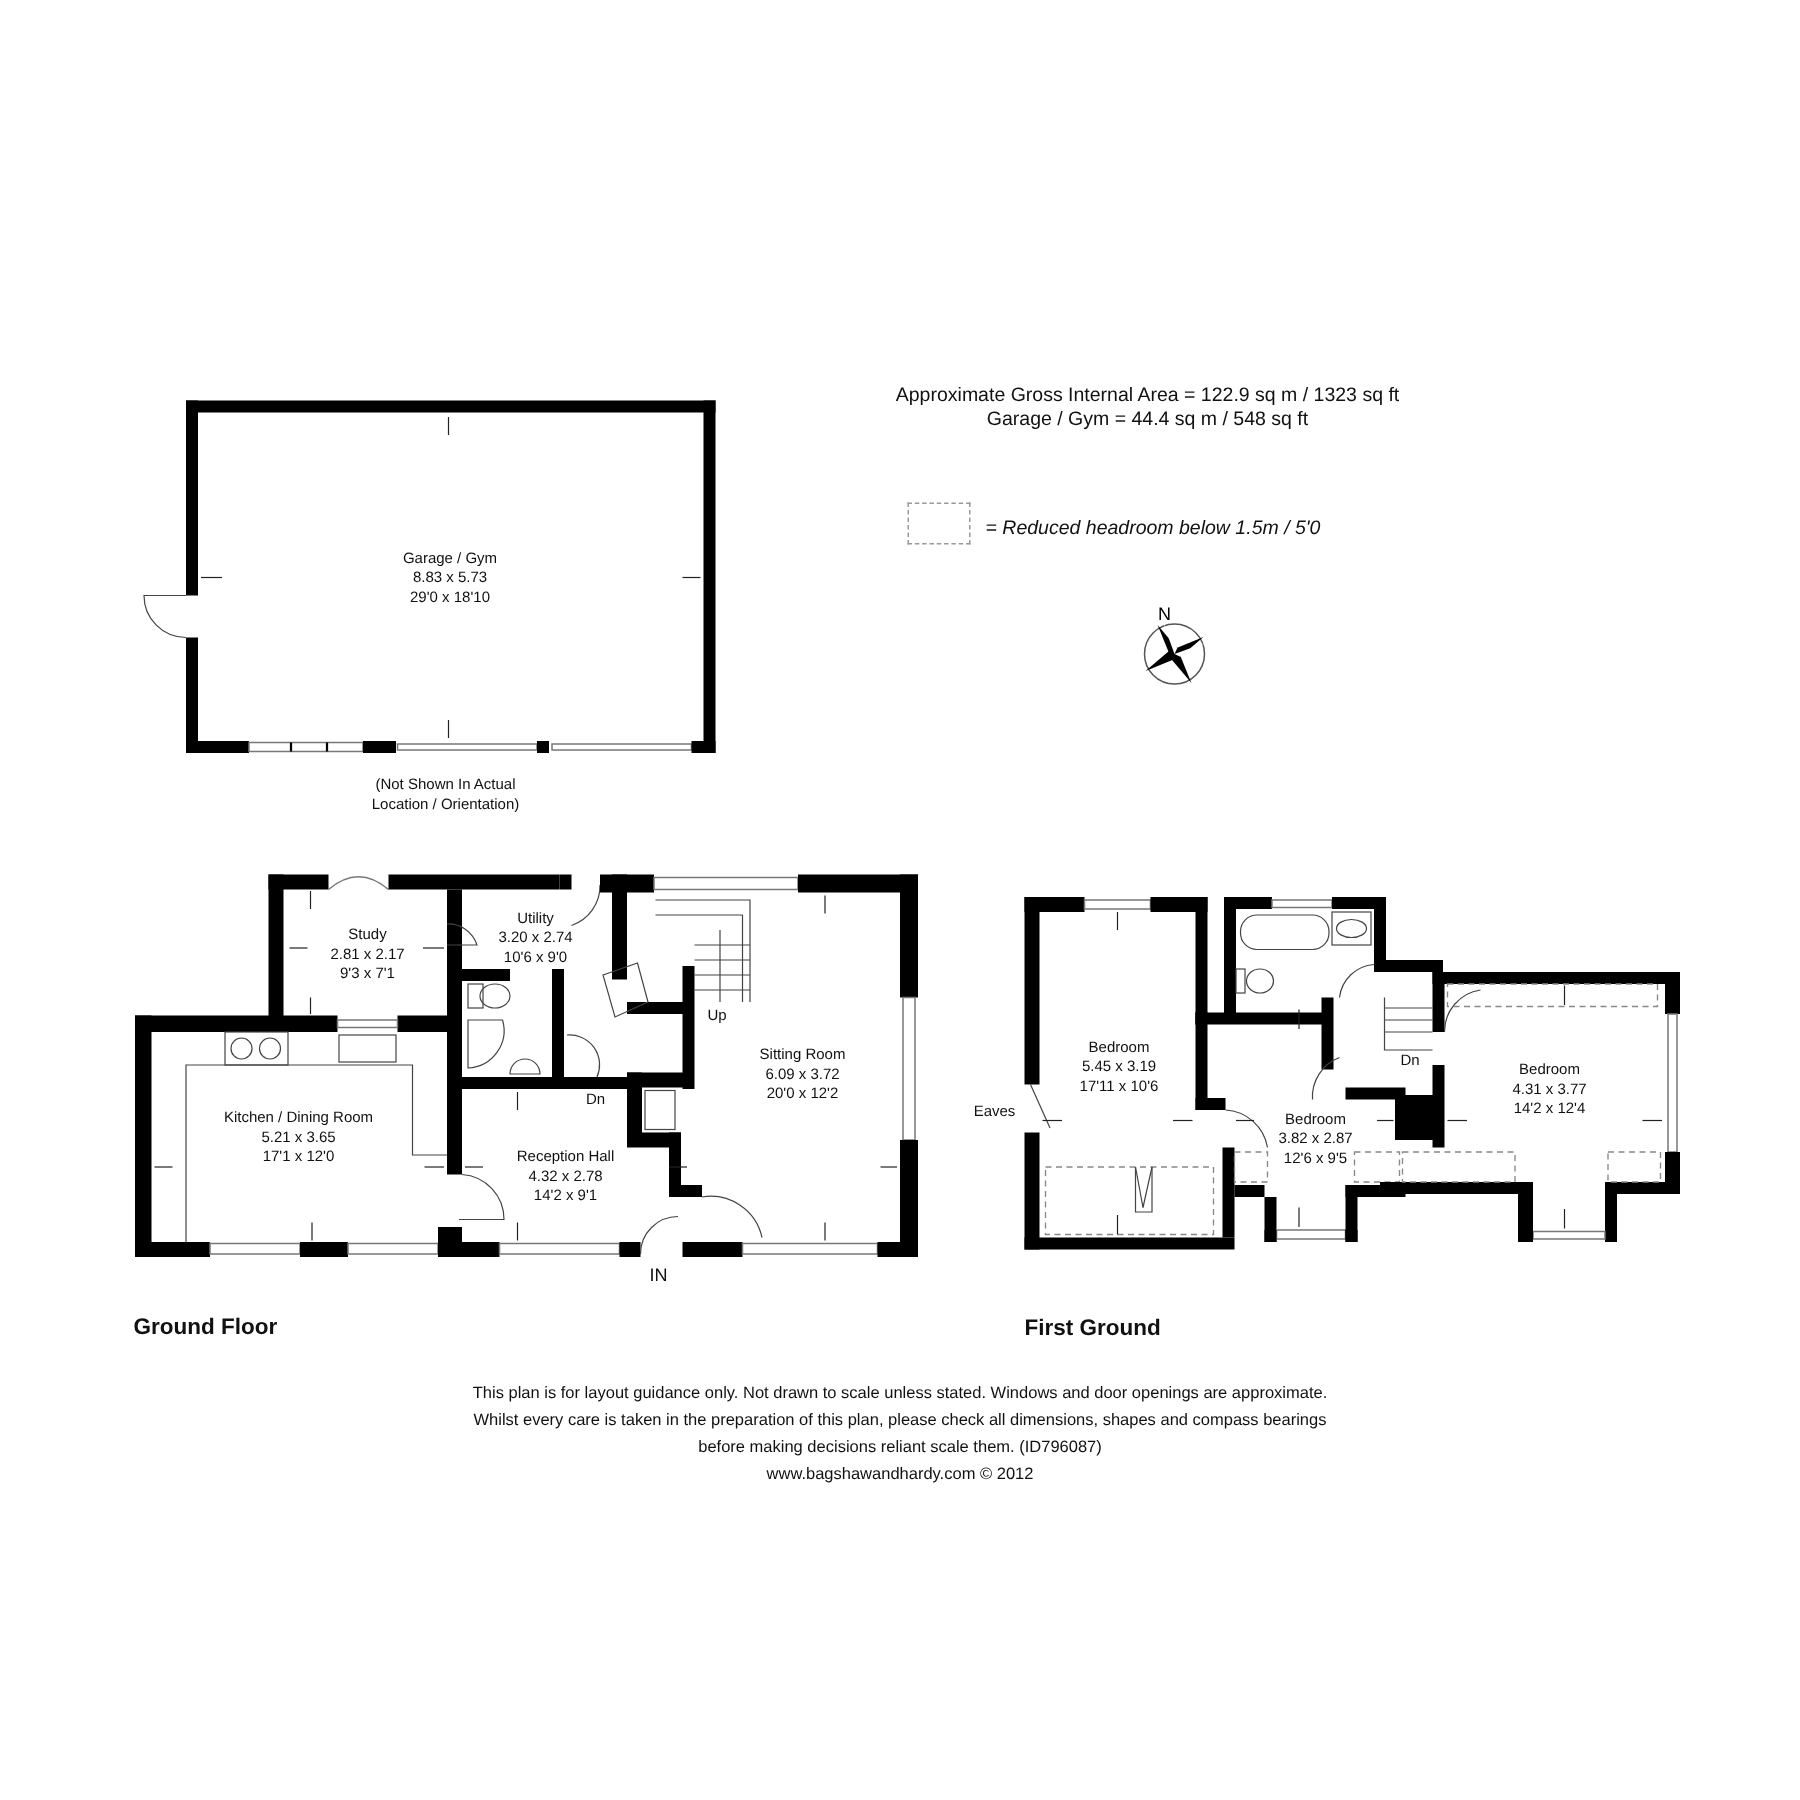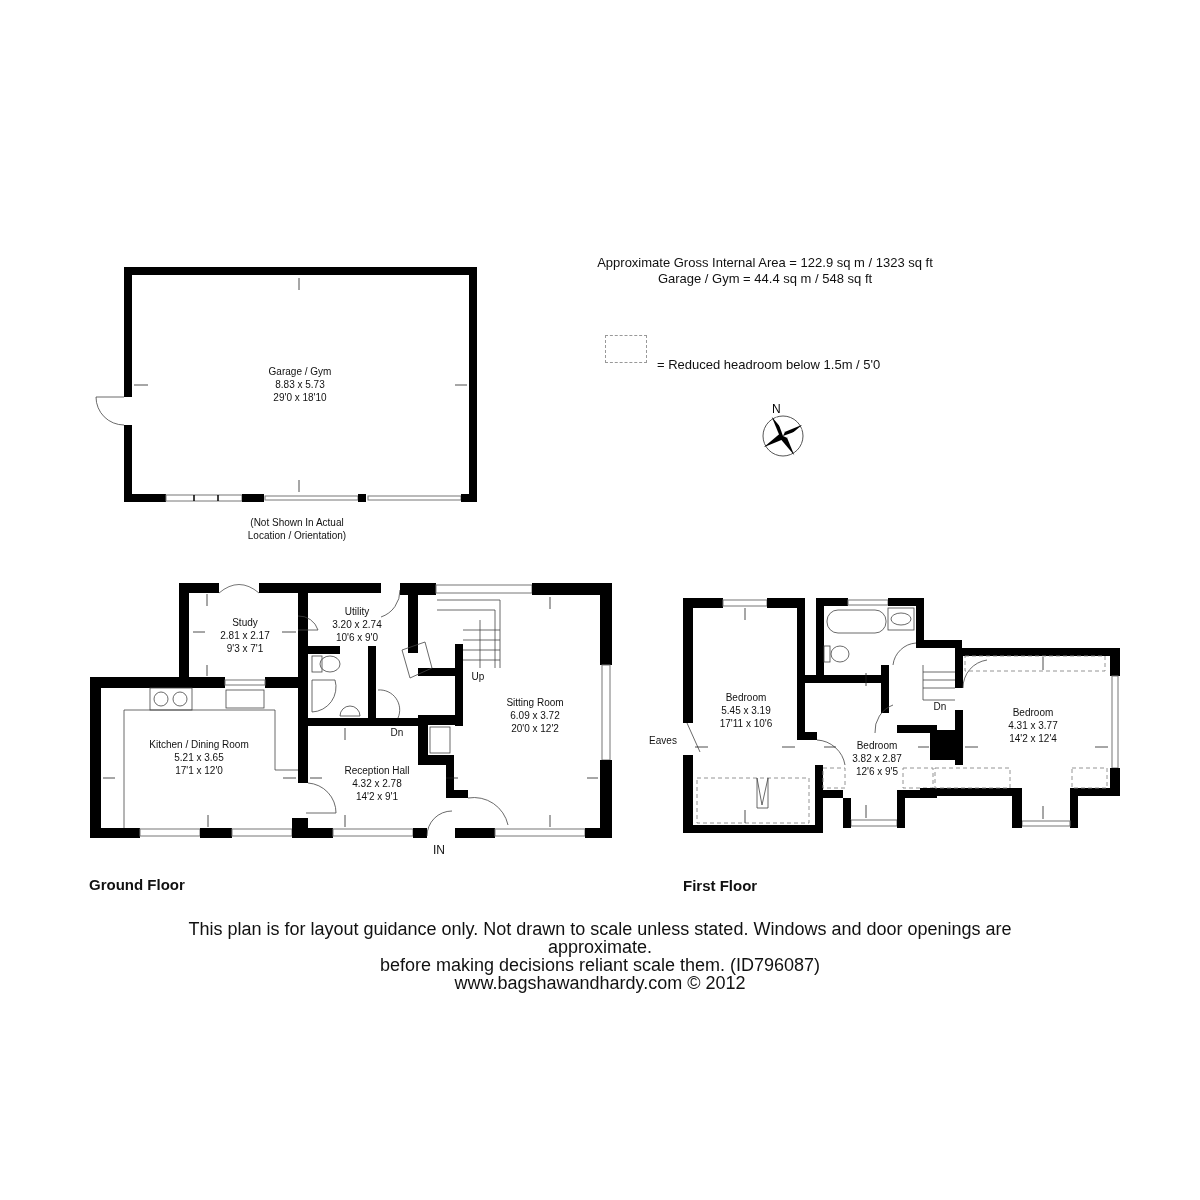--- a/index.html
+++ b/index.html
@@ -18,28 +18,29 @@
 </head>
 <body>
 
 <div class="text-block" style="left:560px;top:243px;width:410px;margin-top:12px;">
   <div>Approximate Gross Internal Area = 122.9 sq m / 1323 sq ft</div>
   <div>Garage / Gym = 44.4 sq m / 548 sq ft</div>
 </div>
 
 <div style="position:absolute;left:605px;top:335px;">
   <div style="position:absolute;left:0;top:0;width:42px;height:28px;border:1px dashed #999;box-sizing:border-box;"></div>
-  <div style="position:absolute;left:52px;top:22px;font-size:13px;white-space:nowrap;">= Reduced headroom below 1.5m / 5'0</div>
+  <div style="position:absolute;left:52px;top:9px;font-size:13px;white-space:nowrap;font-style:italic;">= Reduced headroom below 1.5m / 5'0</div>
 </div>
 
 <div class="floor-title" style="left:89px;top:876px;">Ground Floor</div>
-<div class="floor-title" style="left:683px;top:877px;">First Floor</div>
-
-<div class="text-block" style="left:180px;top:920px;width:840px;font-size:18px;line-height:18px;">
+<div class="floor-title" style="left:683px;top:877px;">First Ground</div>
+
+<div class="text-block" style="left:180px;top:920px;width:840px;font-size:11px;line-height:18px;">
   <div>This plan is for layout guidance only. Not drawn to scale unless stated. Windows and door openings are approximate.</div>
+  <div>Whilst every care is taken in the preparation of this plan, please check all dimensions, shapes and compass bearings</div>
   <div>before making decisions reliant scale them. (ID796087)</div>
   <div>www.bagshawandhardy.com © 2012</div>
 </div>
 
 <svg width="1200" height="1200" viewBox="0 0 1200 1200">
 
   <g>
     <rect class="w" x="124" y="267" width="353" height="8"></rect>
     <rect class="w" x="124" y="267" width="8" height="130"></rect>
     <rect class="w" x="124" y="425" width="8" height="77"></rect>

